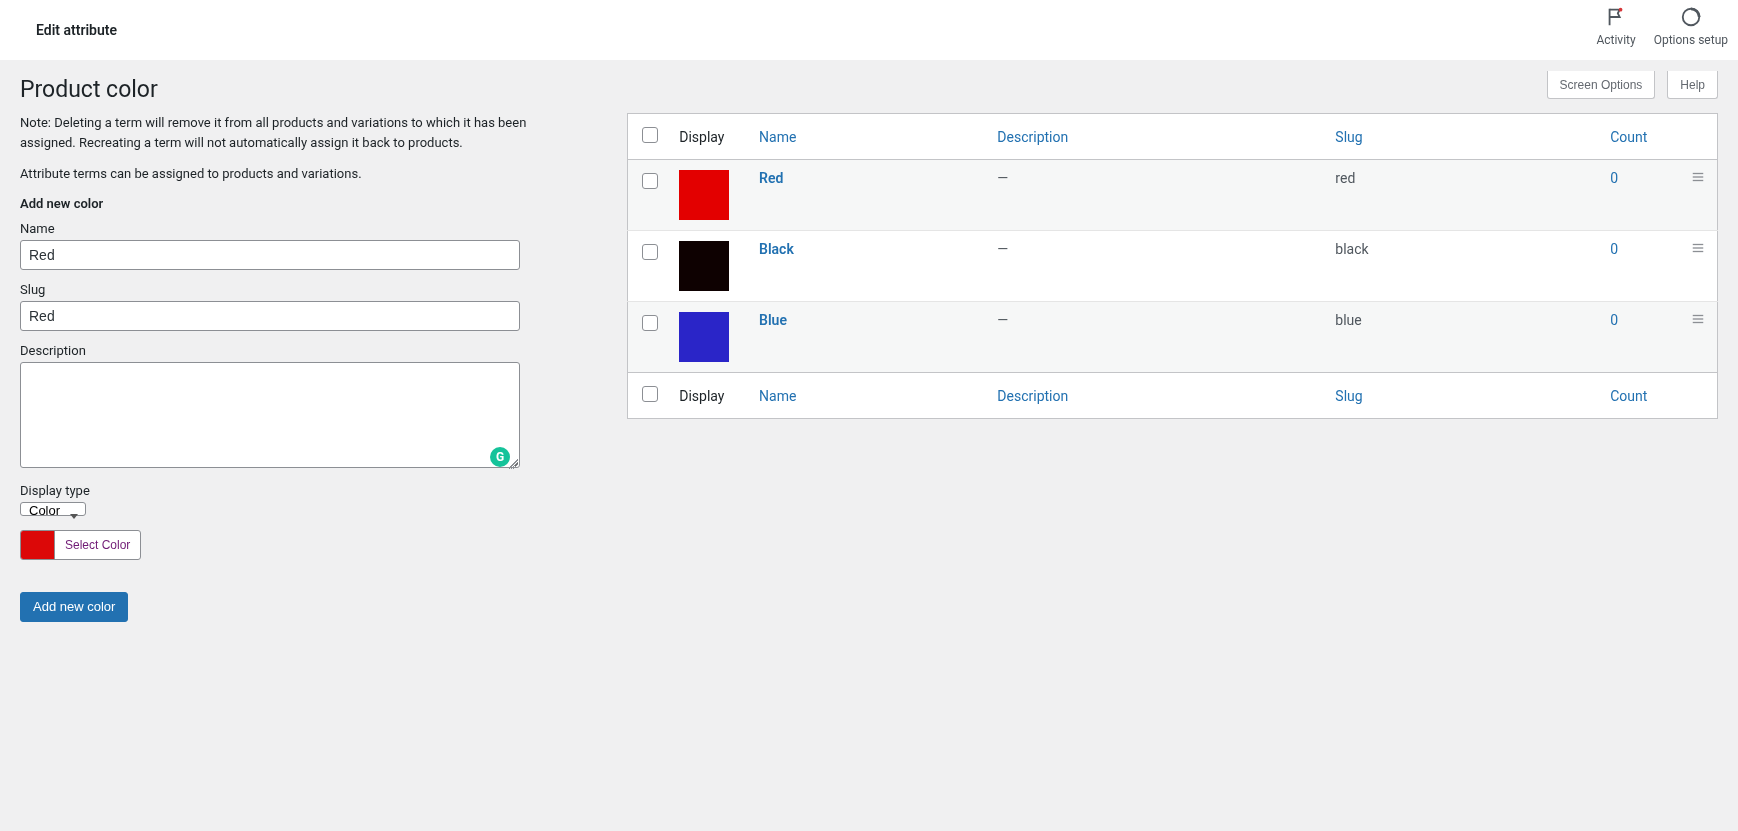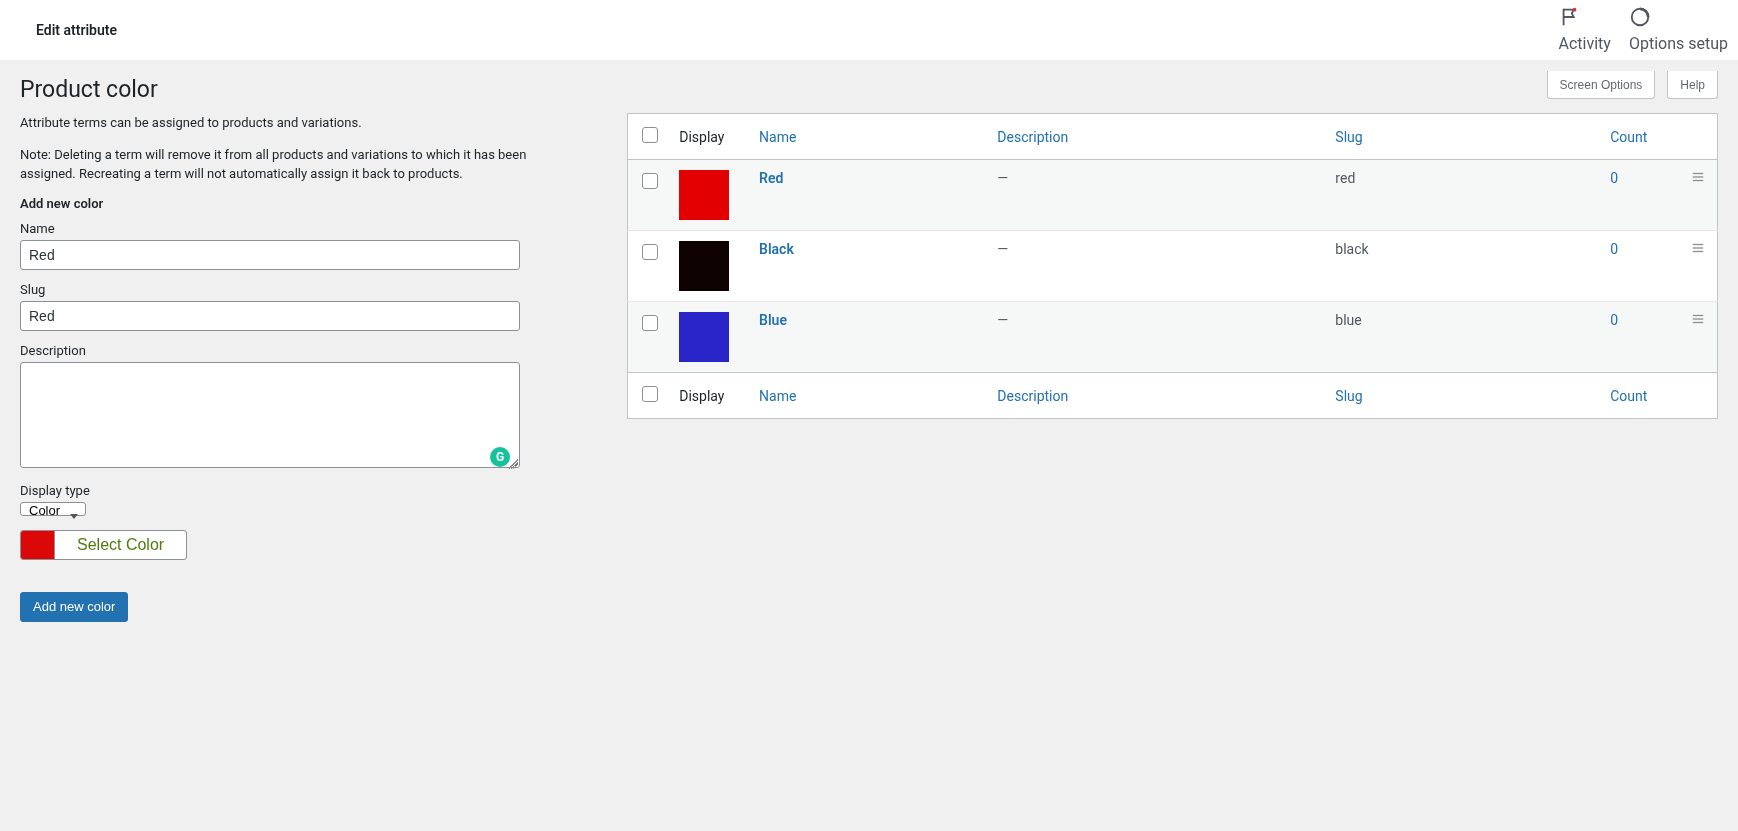--- a/index.html
+++ b/index.html
@@ -36,22 +36,23 @@
     top: 0;
     height: 60px;
     display: flex;
     align-items: flex-start;
     padding-top: 6px;
     gap: 18px;
   }
   .top-action {
     display: flex;
     flex-direction: column;
+    align-items: center;
     color: #50575e;
-    font-size: 16px;
+    font-size: 12px;
     cursor: pointer;
     gap: 2px;
   }
   .top-action svg { width: 22px; height: 22px; }
 
   
   .wrap {
     padding: 0 20px 20px 20px;
     position: relative;
   }
@@ -167,23 +168,23 @@
     overflow: hidden;
   }
   .color-swatch {
     width: 34px;
     background: #dc0808;
     border-right: 1px solid #8c8f94;
   }
   .color-btn {
     border: none;
     background: transparent;
-    font-size: 16px;
-    color: #4d7c0f;
-    padding: 0 22px;
+    font-size: 12px;
+    color: #701a75;
+    padding: 0 10px;
     cursor: pointer;
   }
 
   .submit-btn {
     margin-top: 18px;
     height: 30px;
     padding: 0 12px;
     border: 1px solid #2271b1;
     border-radius: 3px;
     background: #2271b1;
@@ -308,22 +309,22 @@
   <div class="screen-meta-links">
     <button>Screen Options</button>
     <button>Help</button>
   </div>
 
   <h1 class="page-title">Product color</h1>
 
   <div class="two-col">
 
     <div class="col-left">
+      <p class="note">Note: Deleting a term will remove it from all products and variations to which it has been assigned. Recreating a term will not automatically assign it back to products.</p>
       <p class="note">Attribute terms can be assigned to products and variations.</p>
-      <p class="note">Note: Deleting a term will remove it from all products and variations to which it has been assigned. Recreating a term will not automatically assign it back to products.</p>
 
       <div class="form-title">Add new color</div>
 
       <div class="form-field">
         <label>Name</label>
         <input type="text" value="Red" style="">
       </div>
 
       <div class="form-field">
         <label>Slug</label>

